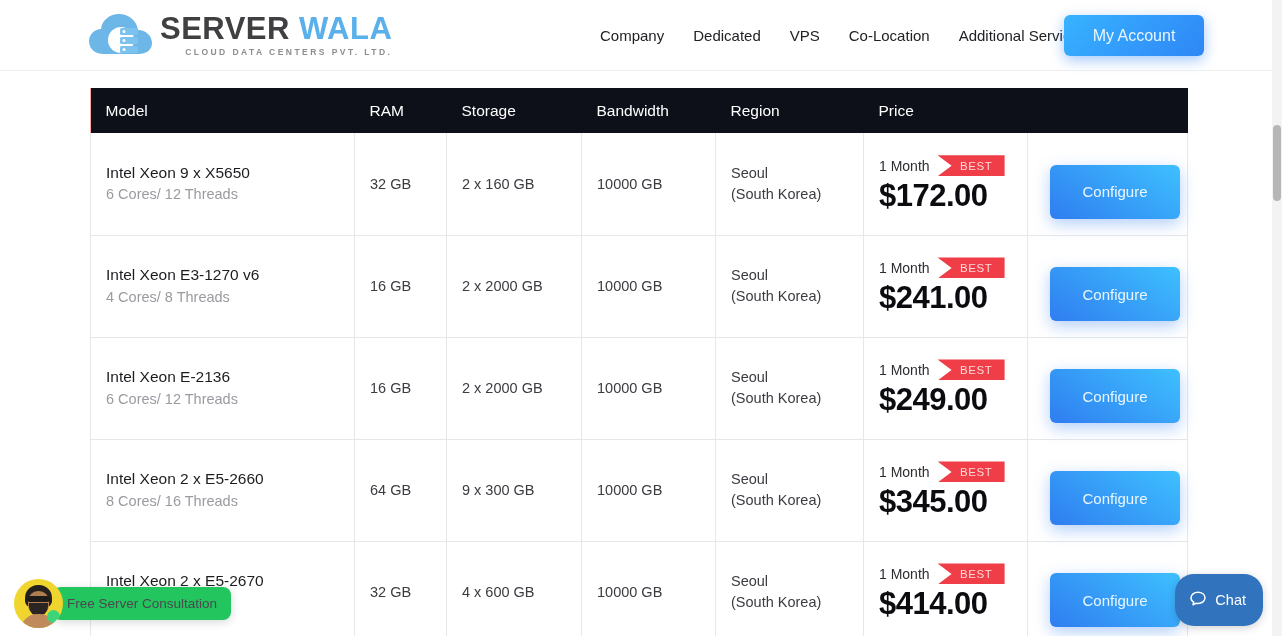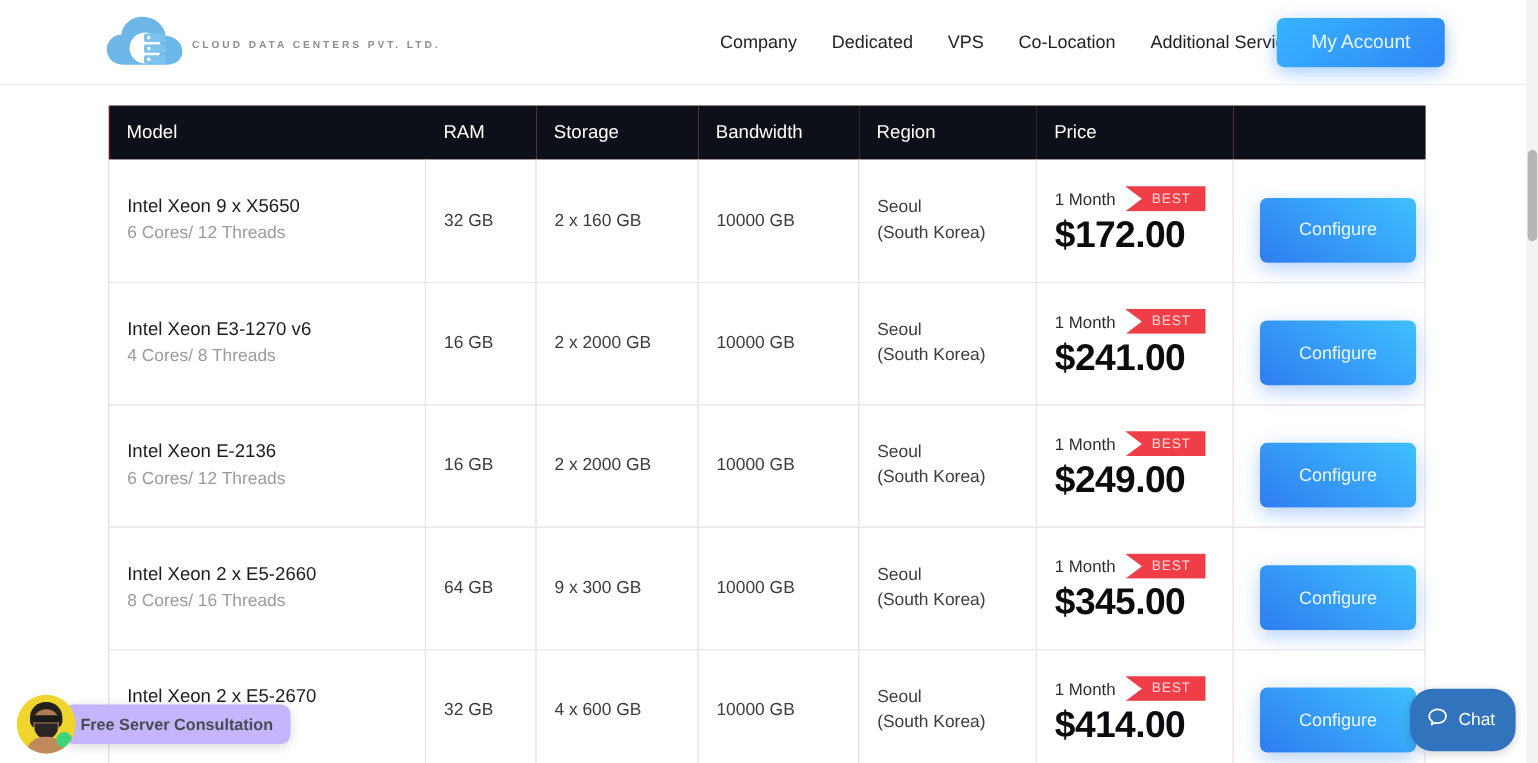--- a/index.html
+++ b/index.html
@@ -25,21 +25,21 @@
   .logo-mark { width: 66px; height: 50px; flex: 0 0 auto; }
   .logo-text { margin-left: 6px; line-height: 1; }
   .logo-title {
     font-size: 31px; font-weight: bold; letter-spacing: .5px;
     white-space: nowrap;
   }
   .logo-server { color: #404042; }
   .logo-wala { color: #59b0ea; }
   .logo-sub {
     font-size: 8.5px; color: #8d8d90; letter-spacing: 2.45px;
-    font-weight: bold; margin-top: 4px; white-space: nowrap;
+    font-weight: bold; margin-top: 4px; white-space: nowrap; text-align: right;
   }
 
   .main-nav {
     position: absolute; left: 586px; top: 0; height: 70px;
     display: flex; align-items: center; gap: 1px;
   }
   .nav-link {
     font-size: 15px; color: #222226;
     padding: 0 14px; white-space: nowrap;
     cursor: pointer; text-decoration: none;
@@ -189,29 +189,28 @@
     background: #c08a5c;
     border-radius: 16px 16px 0 0;
   }
   .av-online {
     position: absolute; right: 3px; bottom: 5px;
     width: 13px; height: 13px; border-radius: 50%;
     background: #3ed47b;
   }
   .consult-bubble {
     margin-left: -10px;
-    background: #c4b5fd;
+    background: #22c55e;
     border-radius: 8px;
     padding: 9px 14px;
     font-size: 13.5px;
     color: #4a4a50;
     white-space: nowrap;
     box-shadow: 0 2px 10px rgba(0,0,0,.16);
     cursor: pointer;
-    font-weight: bold;
   }
 
   
   .scrollbar-track {
     position: absolute; right: 0; top: 0;
     width: 10px; height: 636px;
     background: #f3f3f3;
     z-index: 70;
   }
   .scrollbar-thumb {
@@ -237,20 +236,24 @@
         <circle cx="33" cy="30" r="13" fill="#ffffff"></circle>
         <rect x="32" y="18" width="18" height="7" rx="1.6" fill="#7cc2ee"></rect>
         <rect x="32" y="27" width="18" height="7" rx="1.6" fill="#7cc2ee"></rect>
         <rect x="32" y="36" width="18" height="7" rx="1.6" fill="#7cc2ee"></rect>
         <circle cx="36" cy="21.5" r="1.5" fill="#ffffff"></circle>
         <circle cx="36" cy="30.5" r="1.5" fill="#ffffff"></circle>
         <circle cx="36" cy="39.5" r="1.5" fill="#ffffff"></circle>
       </svg>
     </span>
     <span class="logo-text">
+      <span class="logo-title">
+        <span class="logo-server">SERVER</span>
+        <span class="logo-wala">WALA</span>
+      </span>
       <span class="logo-sub" style="display:block">CLOUD DATA CENTERS PVT. LTD.</span>
     </span>
   </div>
 
   <nav class="main-nav">
     <a class="nav-link">Company</a>
     <a class="nav-link">Dedicated</a>
     <a class="nav-link">VPS</a>
     <a class="nav-link">Co-Location</a>
     <a class="nav-link">Additional Services</a>

